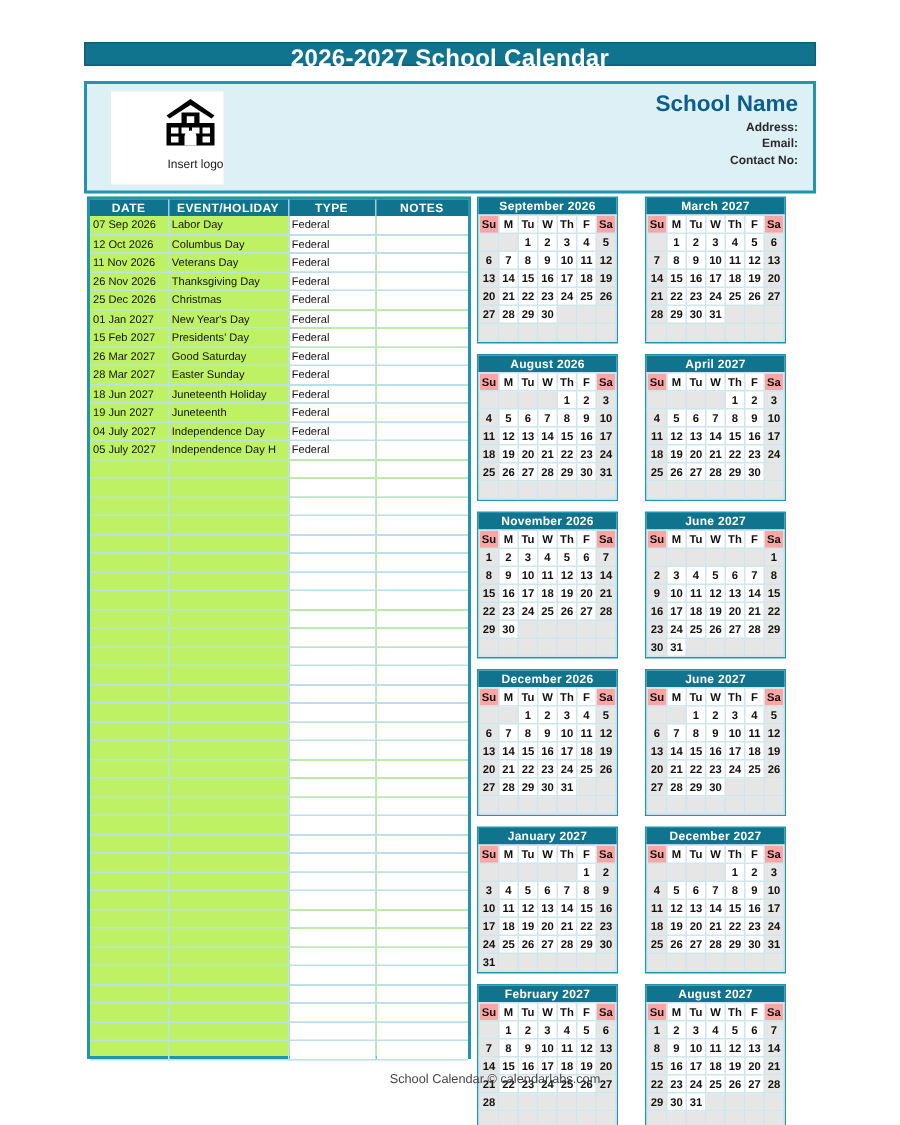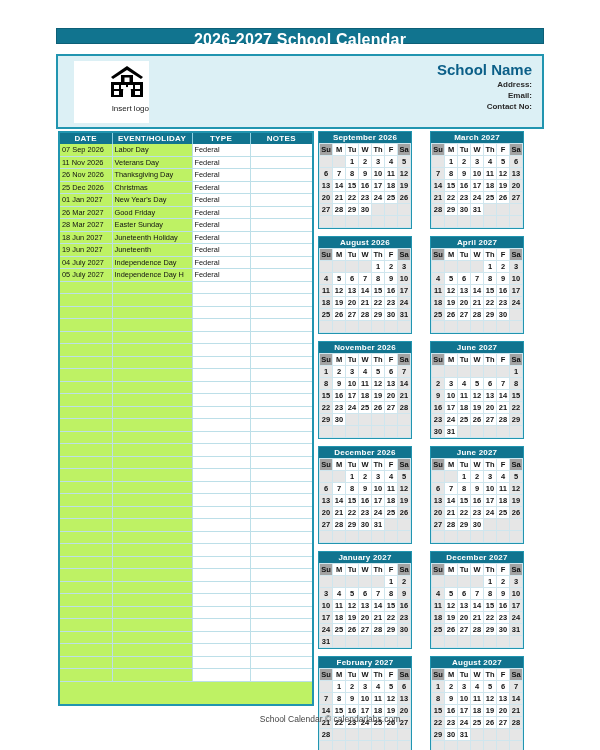--- a/index.html
+++ b/index.html
@@ -199,21 +199,21 @@
   table.cal th {
     font-size: 7.5px;
     font-weight: bold;
     color: #111111;
     height: 11px;
     padding: 0;
     text-align: center;
     background: #ffffff;
     border: 1px solid #cfe6ee;
   }
-  table.cal th.we { background: #a3a3a3; }
+  table.cal th.we { background: #fca5a5; }
   table.cal td {
     font-size: 7.5px;
     font-weight: bold;
     color: #111111;
     height: 11px;
     padding: 0;
     text-align: center;
     background: #ffffff;
     border: 1px solid #cfe6ee;
   }
@@ -288,20 +288,26 @@
             </tr>
           </thead>
           <tbody id="events-body">
               <tr>
                 <td class="c-date">07 Sep 2026</td>
                 <td class="c-event">Labor Day</td>
                 <td class="c-type">Federal</td>
                 <td class="c-notes"></td>
               </tr>
               <tr>
+                <td class="c-date">12 Oct 2026</td>
+                <td class="c-event">Columbus Day</td>
+                <td class="c-type">Federal</td>
+                <td class="c-notes"></td>
+              </tr>
+              <tr>
                 <td class="c-date">11 Nov 2026</td>
                 <td class="c-event">Veterans Day</td>
                 <td class="c-type">Federal</td>
                 <td class="c-notes"></td>
               </tr>
               <tr>
                 <td class="c-date">26 Nov 2026</td>
                 <td class="c-event">Thanksgiving Day</td>
                 <td class="c-type">Federal</td>
                 <td class="c-notes"></td>
@@ -312,22 +318,28 @@
                 <td class="c-type">Federal</td>
                 <td class="c-notes"></td>
               </tr>
               <tr>
                 <td class="c-date">01 Jan 2027</td>
                 <td class="c-event">New Year's Day</td>
                 <td class="c-type">Federal</td>
                 <td class="c-notes"></td>
               </tr>
               <tr>
+                <td class="c-date">15 Feb 2027</td>
+                <td class="c-event">Presidents' Day</td>
+                <td class="c-type">Federal</td>
+                <td class="c-notes"></td>
+              </tr>
+              <tr>
                 <td class="c-date">26 Mar 2027</td>
-                <td class="c-event">Good Friday</td>
+                <td class="c-event">Good Saturday</td>
                 <td class="c-type">Federal</td>
                 <td class="c-notes"></td>
               </tr>
               <tr>
                 <td class="c-date">28 Mar 2027</td>
                 <td class="c-event">Easter Sunday</td>
                 <td class="c-type">Federal</td>
                 <td class="c-notes"></td>
               </tr>
               <tr>

